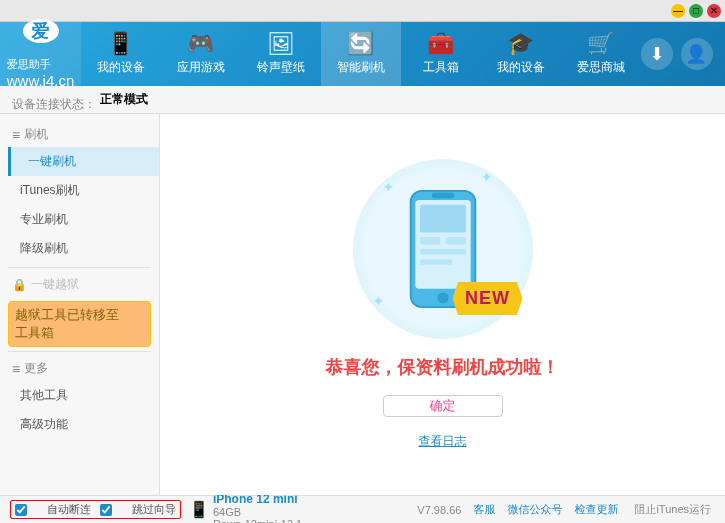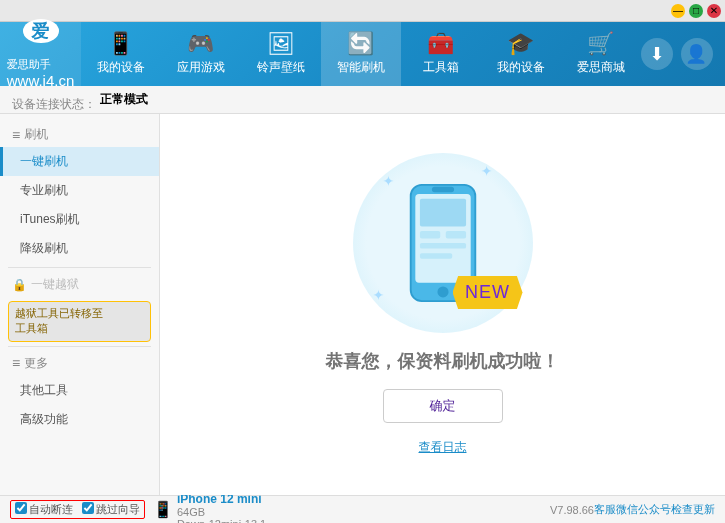--- a/index.html
+++ b/index.html
@@ -120,36 +120,37 @@
     .sidebar-item {
       padding: 6px 16px 6px 20px;
       font-size: 12px; color: #555;
       cursor: pointer;
     }
     .sidebar-item.active {
       background: #d6ecf8;
       color: #1a8cc8;
       border-left: 3px solid #1a8cc8;
       padding-left: 17px;
+      margin-left: 8px;
     }
     .sidebar-divider {
       height: 1px; background: #e0e0e0; margin: 4px 8px;
     }
     .sidebar-greyed {
       padding: 4px 12px;
       font-size: 12px; color: #bbb;
       display: flex; align-items: center; gap: 4px;
     }
     .sidebar-warning-box {
-      background: #e5e5e5;
+      background: #fdba74;
       border: 1px solid #ffc107;
       border-radius: 4px;
       margin: 4px 8px;
       padding: 4px 6px;
-      font-size: 11px; color: #856404;
+      font-size: 13px; color: #856404;
       line-height: 1.4;
     }
 
     
     .content-area {
       flex: 1;
       display: flex;
       flex-direction: column;
       align-items: center;
       justify-content: center;
@@ -174,46 +175,46 @@
     }
     .phone-svg {
       width: 80px; height: 120px;
     }
     .new-badge {
       position: absolute;
       bottom: 24px;
       right: 10px;
       width: 70px;
       background: #f5c518;
-      color: #6d28d9;
-      font-weight: normal;
+      color: #be185d;
+      font-weight: bold;
       font-size: 18px;
       padding: 6px 10px;
       clip-path: polygon(8% 0%, 92% 0%, 100% 50%, 92% 100%, 8% 100%, 0% 50%);
       text-align: center;
       letter-spacing: 1px;
     }
     .sparkle {
       position: absolute;
       color: #aaddff;
       font-size: 14px;
     }
     .sparkle1 { top: 20px; left: 30px; }
     .sparkle2 { top: 10px; right: 40px; }
     .sparkle3 { bottom: 30px; left: 20px; }
 
     .success-text {
-      font-size: 18px; color: #737373; font-weight: bold;
+      font-size: 18px; color: #ef4444; font-weight: bold;
     }
     .action-btn {
-      width: 120px; height: 34px;
+      width: 120px; height: 22px;
       background: #fff;
       border: 1.5px solid #ccc;
       border-radius: 4px;
-      font-size: 13px; color: #4c1d95;
+      font-size: 13px; color: #ec4899;
       cursor: pointer;
       display: flex; align-items: center; justify-content: center;
     }
     .link-text {
       font-size: 12px; color: #1a8cc8; cursor: pointer; text-decoration: underline;
     }
 
     
     .bottom-bar {
       width: 100%;
@@ -226,28 +227,28 @@
       gap: 4px;
     }
     .bottom-bar-left {
       display: flex; align-items: center; gap: 8px; flex: 1;
     }
     .checkbox-group {
       display: flex; align-items: center; gap: 3px;
       border: 1px solid #f00; border-radius: 2px; padding: 1px 4px;
     }
     .checkbox-item {
-      display: flex; gap: 2px; font-size: 11px;
+      display: flex; align-items: center; gap: 20px; font-size: 11px;
     }
     .cb { width: 12px; height: 12px; accent-color: #1a8cc8; }
     .device-info { margin-top: 2px; }
     .device-name { font-size: 12px; font-weight: bold; color: #1a8cc8; }
     .device-details { font-size: 11px; color: #888; }
     .bottom-bar-right {
-      display: flex; align-items: center; 
+      display: flex; align-items: center; gap: 12px;
       font-size: 11px; color: #555;
     }
     .bottom-version { color: #888; }
     .bottom-link { color: #1a8cc8; cursor: pointer; }
 
     
     .device-icon { font-size: 16px; color: #1a8cc8; }
 
     .sidebar-left-panel {
       display: flex; flex-direction: column; height: 100%;
@@ -321,22 +322,22 @@
   <div class="sidebar">
     <div class="sidebar-left-panel">
       <div class="sidebar-top">
 
         <div class="sidebar-section">
           <div class="sidebar-section-header">
             <span class="sidebar-section-icon">≡</span>
             <span>刷机</span>
           </div>
           <div class="sidebar-item active">一键刷机</div>
+          <div class="sidebar-item">iTunes刷机</div>
           <div class="sidebar-item">专业刷机</div>
-          <div class="sidebar-item">iTunes刷机</div>
           <div class="sidebar-item">降级刷机</div>
         </div>
         <div class="sidebar-divider"></div>
 
         <div class="sidebar-section">
           <div class="sidebar-greyed">
             <span>🔒</span>
             <span>一键越狱</span>
           </div>
           <div class="sidebar-warning-box" style="white-space: pre-line;">越狱工具已转移至
@@ -402,14 +403,17 @@
         <div class="device-details">64GB</div>
         <div class="device-details">Down-12mini-13,1</div>
       </div>
     </div>
   </div>
   <div class="bottom-bar-right">
     <span class="bottom-version">V7.98.66</span>
     <span class="bottom-link">客服</span>
     <span class="bottom-link">微信公众号</span>
     <span class="bottom-link">检查更新</span>
+    <span class="sidebar-bottom-item">
+      <span>阻止iTunes运行</span>
+    </span>
   </div>
 </div>
 
 </body></html>

